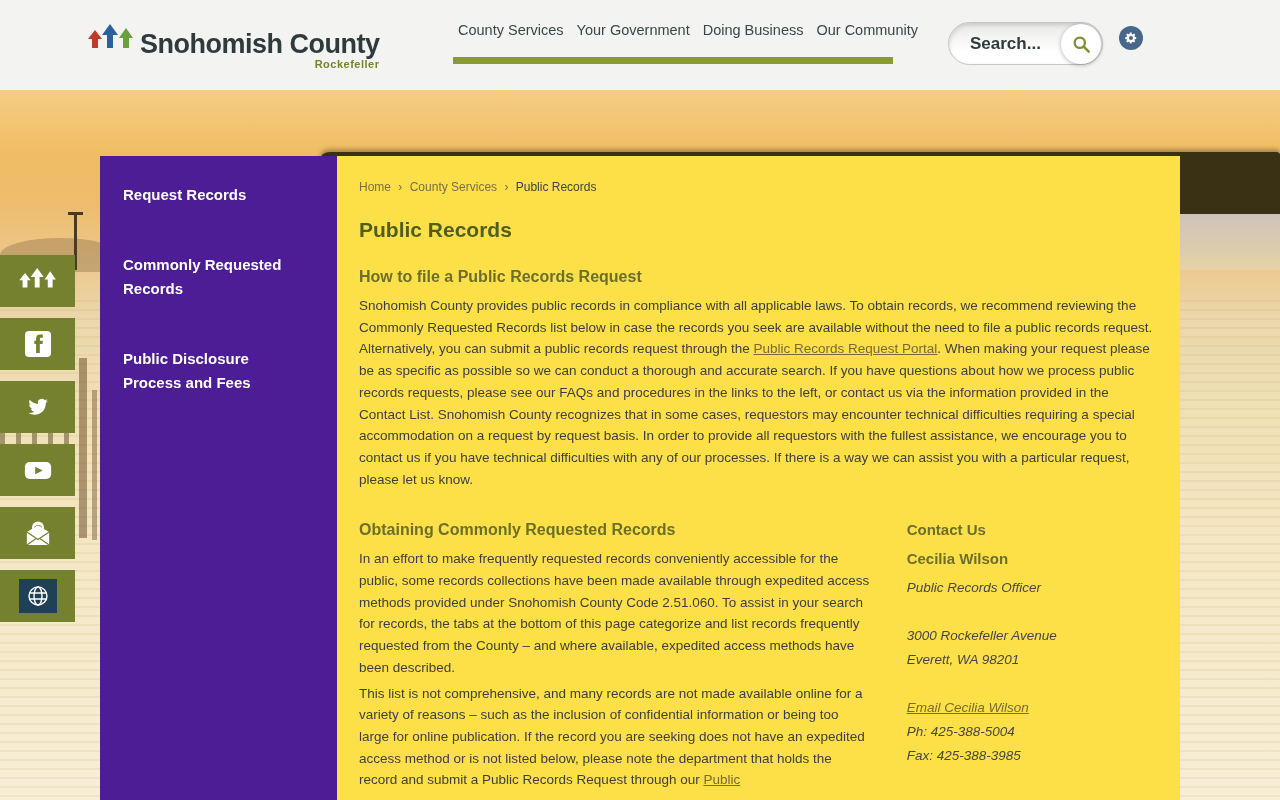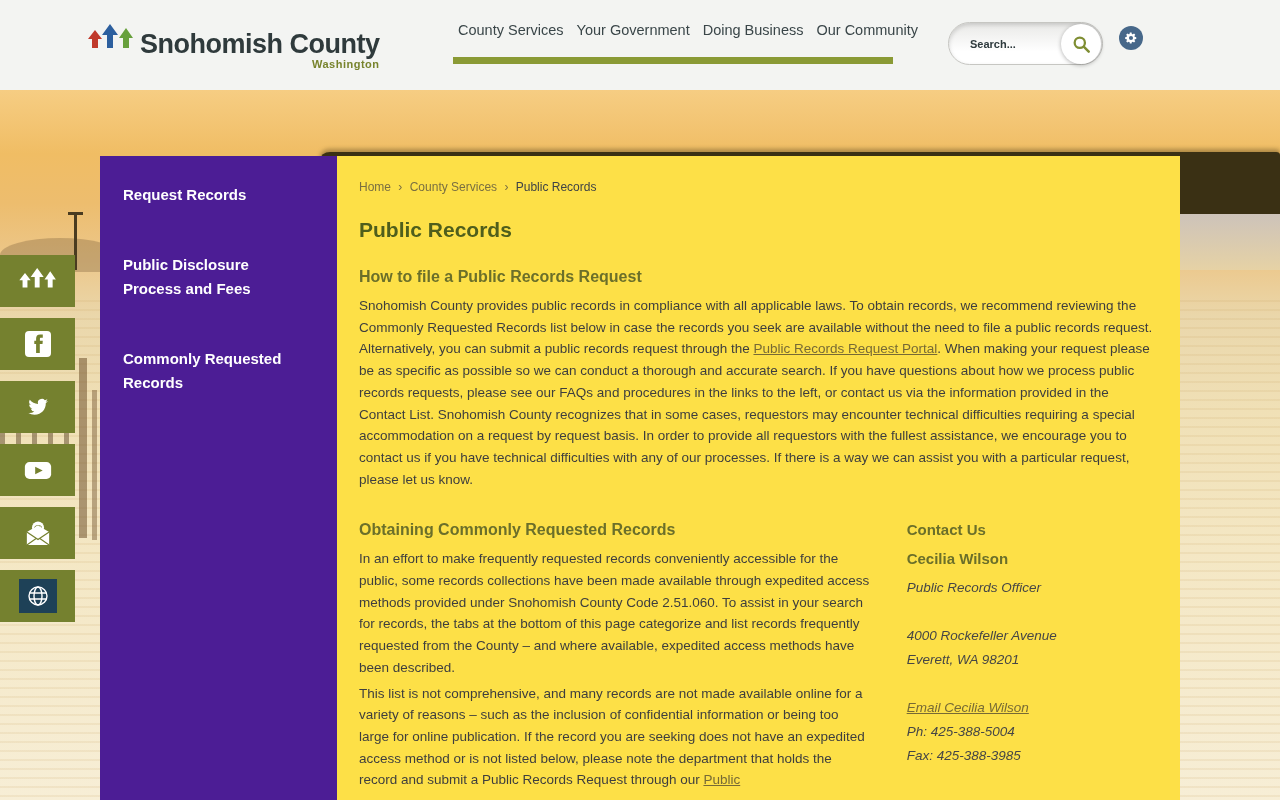--- a/index.html
+++ b/index.html
@@ -14,21 +14,21 @@
   .logo-textwrap { display:flex; flex-direction:column;margin-top:12px; }
   .logo-title { font-size:27px; font-weight:bold; color:#2f3a3c; letter-spacing:-0.5px; line-height:28px; }
   .logo-sub { font-size:11px; font-weight:bold; color:#77832c; text-align:right; margin-top:0px; letter-spacing:0.5px; }
   .top-nav { position:absolute; left:458px; top:22px; display:flex; gap:13px; }
   .top-nav a { font-size:14.5px; color:#3a4649; text-decoration:none; white-space:nowrap; }
   .nav-underline { position:absolute; left:453px; top:57px; width:440px; height:7px; background:#8a9a35; }
   .search-pill { position:absolute; left:948px; top:22px; width:155px; height:43px; border-radius:22px;
                  background:linear-gradient(#e9e9e7, #ffffff 70%); border:1px solid #c6c6c2;
                  box-shadow:inset 0 2px 4px rgba(0,0,0,0.15); }
   .search-input { position:absolute; left:21px; top:9px; width:82px; height:24px; border:none; background:transparent;
-                  font-family:"Liberation Sans", sans-serif; font-size:11px; font-weight:bold; color:#2e3a3d; outline:none; }
+                  font-family:"Liberation Sans", sans-serif; font-size:17px; font-weight:bold; color:#2e3a3d; outline:none; }
   .search-input::placeholder { color:#2e3a3d; opacity:1; }
   .search-btn { position:absolute; right:1px; top:1px; width:40px; height:40px; border-radius:50%; background:#ffffff;
                 box-shadow:0 1px 4px rgba(0,0,0,0.3); display:flex; align-items:center; justify-content:center; cursor:pointer; }
   .gear-btn { position:absolute; left:1119px; top:26px; width:24px; height:24px; border-radius:50%; background:#47688a;
               display:flex; align-items:center; justify-content:center; cursor:pointer; }
 
   
   .hero { position:absolute; top:90px; left:0; width:1280px; height:710px; z-index:1;
           background:linear-gradient(#f6cd83 0%, #f0bd64 9%, #edbd6e 16%, #ecc78a 24%, #ead7ab 32%, #f0e0b6 45%, #f4e7c4 65%, #f7eed6 100%); }
   .treeline { position:absolute; left:320px; right:0; top:62px; height:62px; background:#3a3014;
@@ -96,21 +96,21 @@
 
   <div class="header">
     <div class="logo">
       <svg class="logo-trees" width="46" height="32" viewBox="0 0 46 32">
         <polygon fill="#c0392b" points="7,6 14,15 10,15 10,24 4,24 4,15 0,15"></polygon>
         <polygon fill="#2c5f9e" points="22,0 30,11 25,11 25,24 19,24 19,11 14,11"></polygon>
         <polygon fill="#67a03c" points="38,4 45,14 41,14 41,24 35,24 35,14 31,14"></polygon>
       </svg>
       <div class="logo-textwrap">
         <div class="logo-title">Snohomish County</div>
-        <div class="logo-sub">Washington</div>
+        <div class="logo-sub">Rockefeller</div>
       </div>
     </div>
 
     <div class="top-nav">
       <a href="#">County Services</a>
       <a href="#">Your Government</a>
       <a href="#">Doing Business</a>
       <a href="#">Our Community</a>
     </div>
     <div class="nav-underline"></div>
@@ -174,22 +174,22 @@
             <ellipse cx="12" cy="12" rx="4" ry="9"></ellipse>
             <path d="M3.6 9h16.8M3.6 15h16.8"></path>
           </g>
         </svg>
       </div>
     </div>
   </div>
 
   <div class="sidebar">
     <a href="#">Request Records</a>
+    <a href="#">Commonly Requested Records</a>
     <a href="#">Public Disclosure Process and Fees</a>
-    <a href="#">Commonly Requested Records</a>
   </div>
 
   <div class="content">
     <div class="breadcrumb">
       <a href="#">Home</a>
       <span class="sep">›</span>
       <a href="#">County Services</a>
       <span class="sep">›</span>
       <span>Public Records</span>
     </div>
@@ -204,21 +204,21 @@
         <h2 class="section-heading">Obtaining Commonly Requested Records</h2>
         <p class="body-text">In an effort to make frequently requested records conveniently accessible for the public, some records collections have been made available through expedited access methods provided under Snohomish County Code 2.51.060. To assist in your search for records, the tabs at the bottom of this page categorize and list records frequently requested from the County – and where available, expedited access methods have been described.</p>
         <p class="body-text"><span>This list is not comprehensive, and many records are not made available online for a variety of reasons – such as the inclusion of confidential information or being too large for online publication. If the record you are seeking does not have an expedited access method or is not listed below, please note the department that holds the record and submit a Public Records Request through our </span><a href="#" class="text-link">Public</a></p>
       </div>
 
       <div class="col-contact">
         <h3 class="contact-heading">Contact Us</h3>
         <div class="contact-name">Cecilia Wilson</div>
         <div class="contact-line">Public Records Officer</div>
         <div class="contact-gap"></div>
-        <div class="contact-line">4000 Rockefeller Avenue</div>
+        <div class="contact-line">3000 Rockefeller Avenue</div>
         <div class="contact-line">Everett, WA 98201</div>
         <div class="contact-gap"></div>
         <div class="contact-line"><a href="#" class="text-link">Email Cecilia Wilson</a></div>
         <div class="contact-line">Ph: 425-388-5004</div>
         <div class="contact-line">Fax: 425-388-3985</div>
       </div>
     </div>
   </div>
 
 </div>

